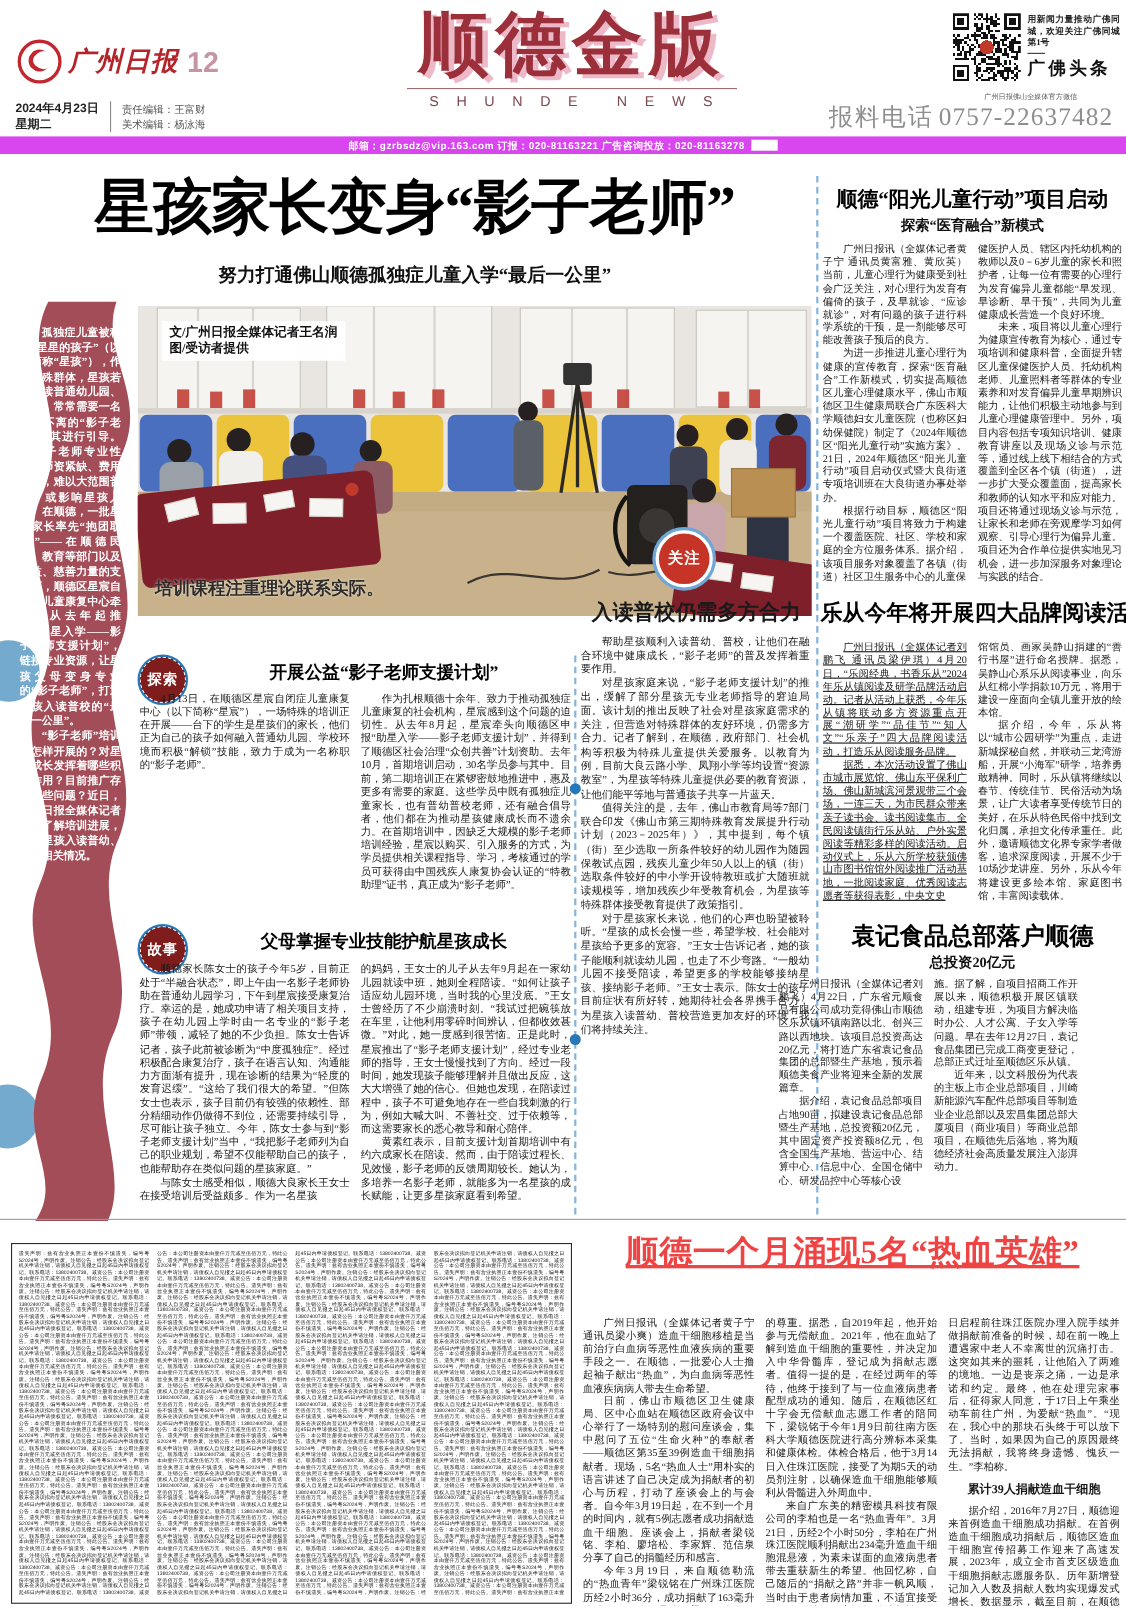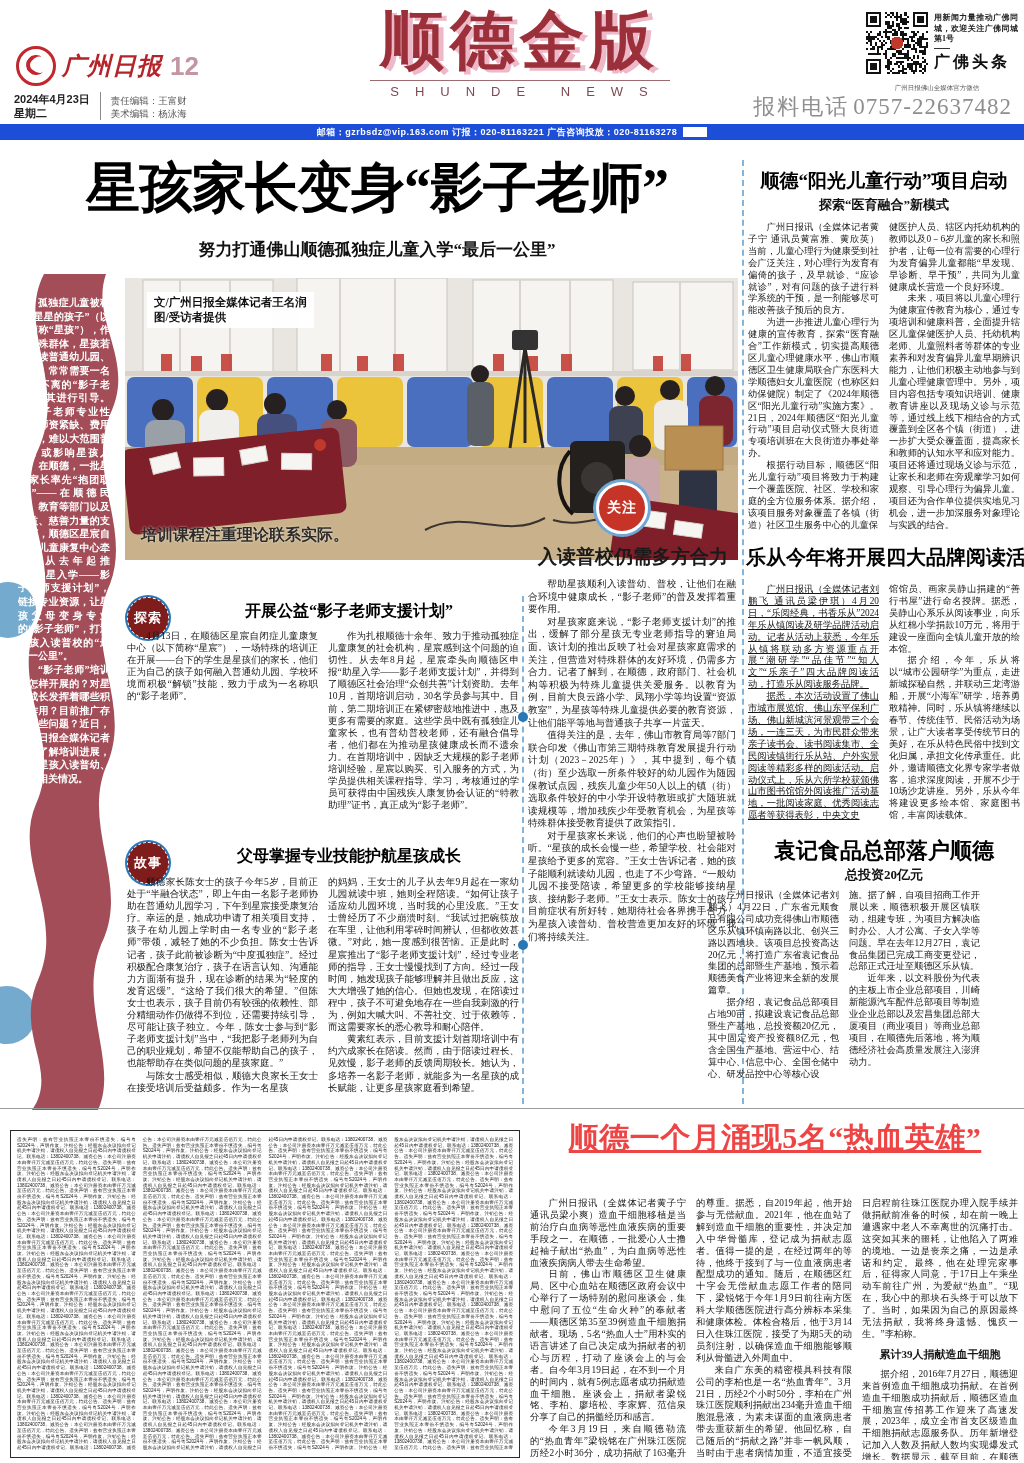--- a/index.html
+++ b/index.html
@@ -1,20 +1,20 @@
 <!DOCTYPE html>
 <html><head>
 <meta charset="utf-8">
 <style>
   html,body{margin:0;padding:0;background:#888;}
   #page{position:relative;width:1024px;height:1463px;background:#ffffff;overflow:hidden;
         font-family:"Liberation Serif","DejaVu Serif",serif;color:#1a1a1a;}
   .abs{position:absolute;}
   
-  #logo-row{left:16px;top:38px;width:260px;height:56px;display:flex;align-items:center;}
+  #logo-row{left:16px;top:28px;width:260px;height:56px;display:flex;align-items:center;}
   .logo-ring{width:34px;height:34px;border:3px solid #c1272d;border-radius:50%;position:relative;flex:0 0 auto;}
   .logo-ring:before{content:"";position:absolute;left:7px;top:6px;width:16px;height:16px;border-left:4px solid #c1272d;border-bottom:4px solid #c1272d;border-radius:50%;transform:rotate(40deg);}
   .logo-text{font-size:24px;font-weight:900;color:#b5242b;font-style:italic;margin-left:6px;letter-spacing:1px;white-space:nowrap;}
   .logo-num{font-size:26px;font-weight:900;color:#c495a2;margin-left:8px;font-family:"Liberation Sans",sans-serif;}
   #date-block{left:14px;top:92px;width:300px;display:flex;gap:10px;font-family:"Liberation Sans",sans-serif;}
   .date-left{font-size:11px;font-weight:700;color:#222;line-height:14px;}
   .date-divider{width:1px;background:#8a8a8a;}
   .editors{font-size:9.5px;color:#555;line-height:13px;padding-top:2px;}
   #masthead{left:318px;top:2px;width:404px;text-align:center;}
   .mast-title{font-size:64px;font-weight:900;color:#9c303a;letter-spacing:6px;line-height:78px;text-shadow:5px 3px 0 #edb9c8;white-space:nowrap;}
@@ -22,21 +22,21 @@
   .mast-en{font-size:13px;letter-spacing:16px;color:#7d4a52;padding-top:3px;padding-left:14px;font-family:"Liberation Sans",sans-serif;}
   #qr-wrap{left:866px;top:12px;width:62px;height:62px;}
   #qr-side{left:934px;top:13px;width:84px;}
   .qr-promo{font-size:8px;line-height:10.5px;text-align:justify;color:#222;font-weight:700;}
   .qr-dash{width:16px;height:1px;background:#333;margin:3px 0;}
   .qr-title{font-size:16px;font-weight:900;color:#111;letter-spacing:3px;white-space:nowrap;}
   #qr-caption{left:852px;top:84px;width:170px;font-size:6.5px;color:#555;text-align:center;font-family:"Liberation Sans",sans-serif;}
   #hotline{left:560px;top:92px;width:452px;text-align:right;color:#8e8e8e;white-space:nowrap;}
   .hot-label{font-size:22px;letter-spacing:2px;}
   .hot-num{font-size:23px;letter-spacing:1px;}
-  #topbar{left:0;top:124px;width:1024px;height:16px;background:#1d4ed8;display:flex;align-items:center;justify-content:center;}
+  #topbar{left:0;top:124px;width:1024px;height:16px;background:#d946ef;display:flex;align-items:center;justify-content:center;}
   .topbar-text{color:#fff;font-size:9px;font-weight:700;letter-spacing:.5px;font-family:"Liberation Sans",sans-serif;}
   .weather-box{display:inline-block;width:24px;height:10px;background:#fff;margin-left:6px;vertical-align:middle;}
   
   #main-headline{left:16px;top:152px;width:722px;text-align:center;font-size:54px;font-weight:900;letter-spacing:-1px;white-space:nowrap;color:#000;}
   #main-subhead{left:16px;top:238px;width:722px;text-align:center;font-size:17px;font-weight:700;color:#111;}
   
   .deco-circle{border-radius:50%;background:#74aacd;}
   #ribbon-svg{left:2px;top:274px;}
   #ribbon-text{left:18px;top:296px;width:92px;height:770px;overflow:hidden;color:#fff;font-size:10px;line-height:13.6px;font-weight:600;text-align:justify;}
   #ribbon-text p{margin:0;text-indent:2em;}

